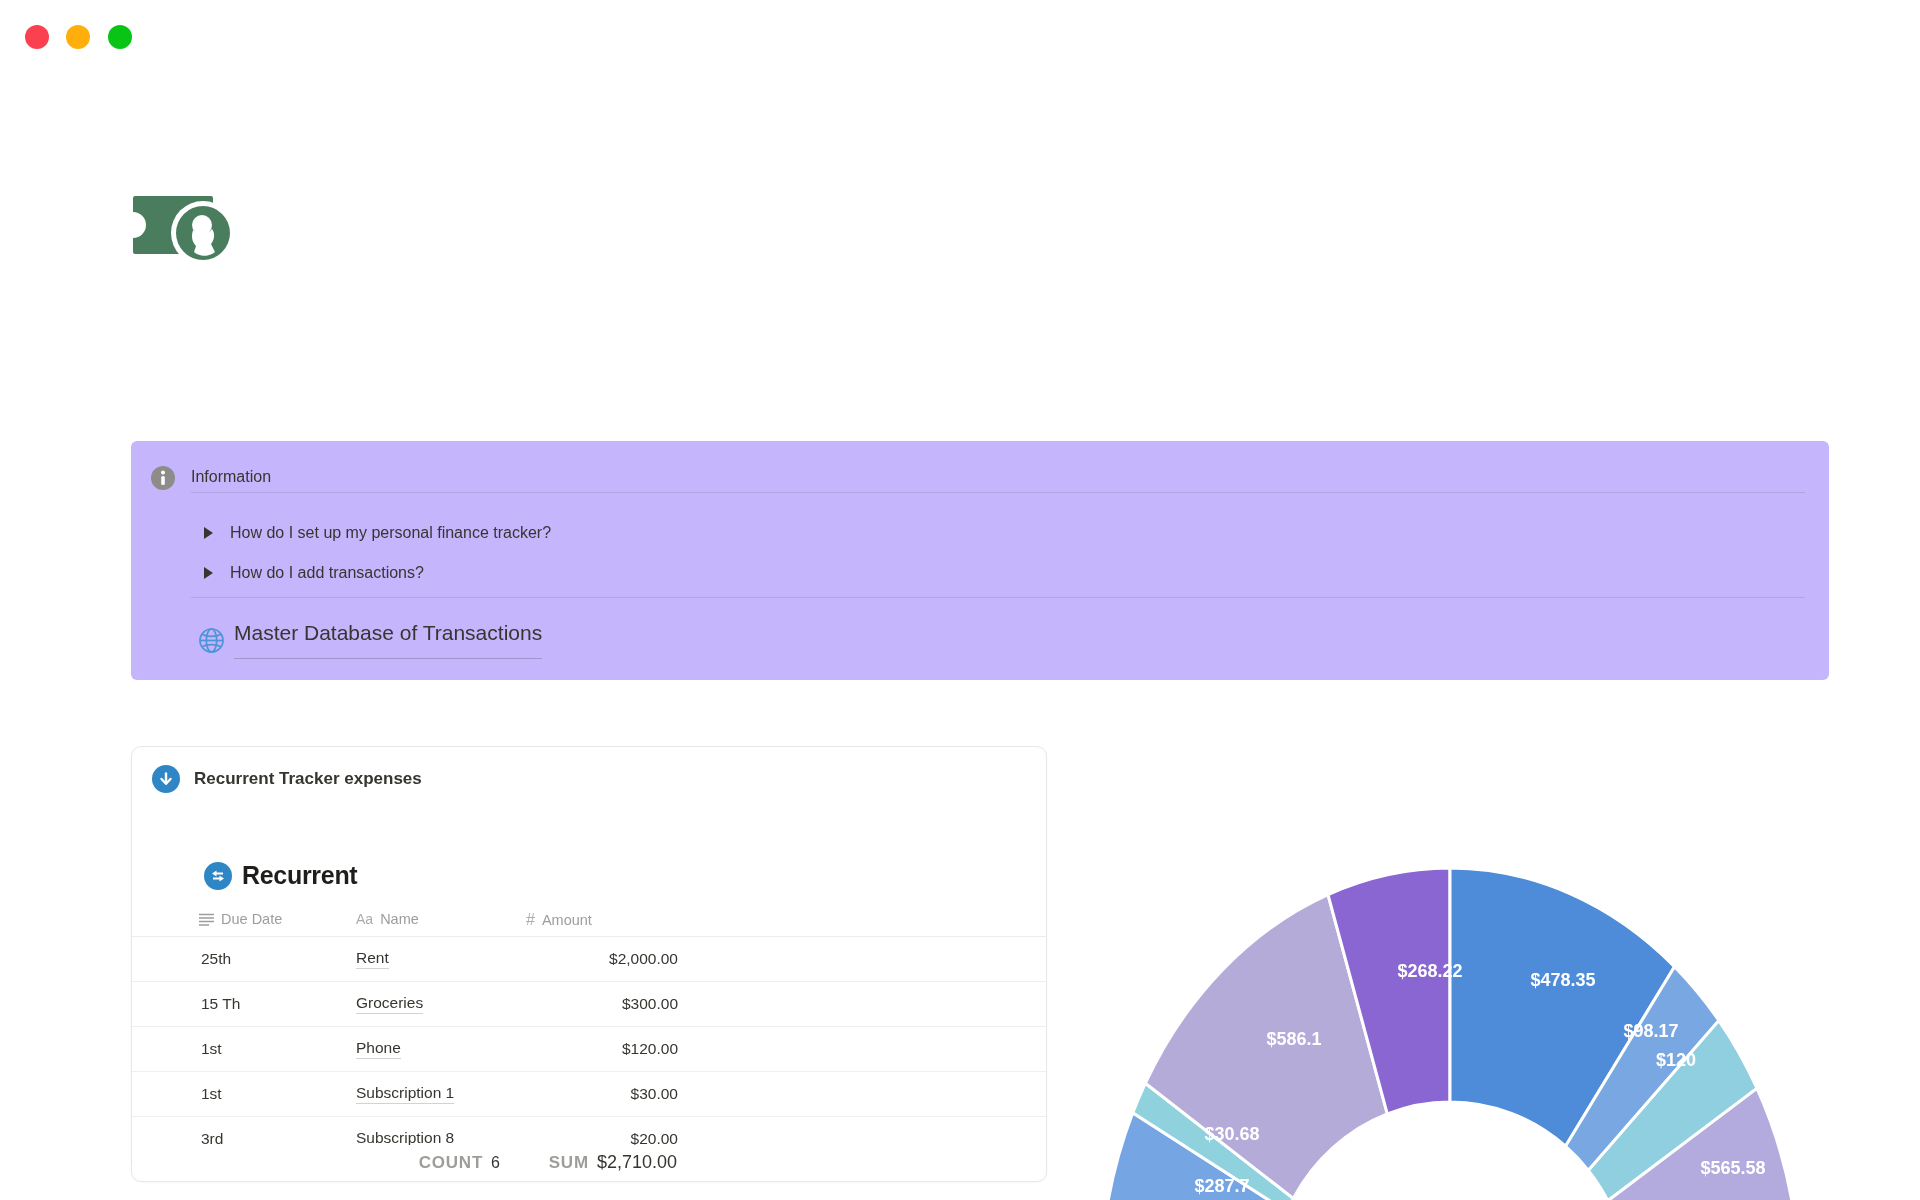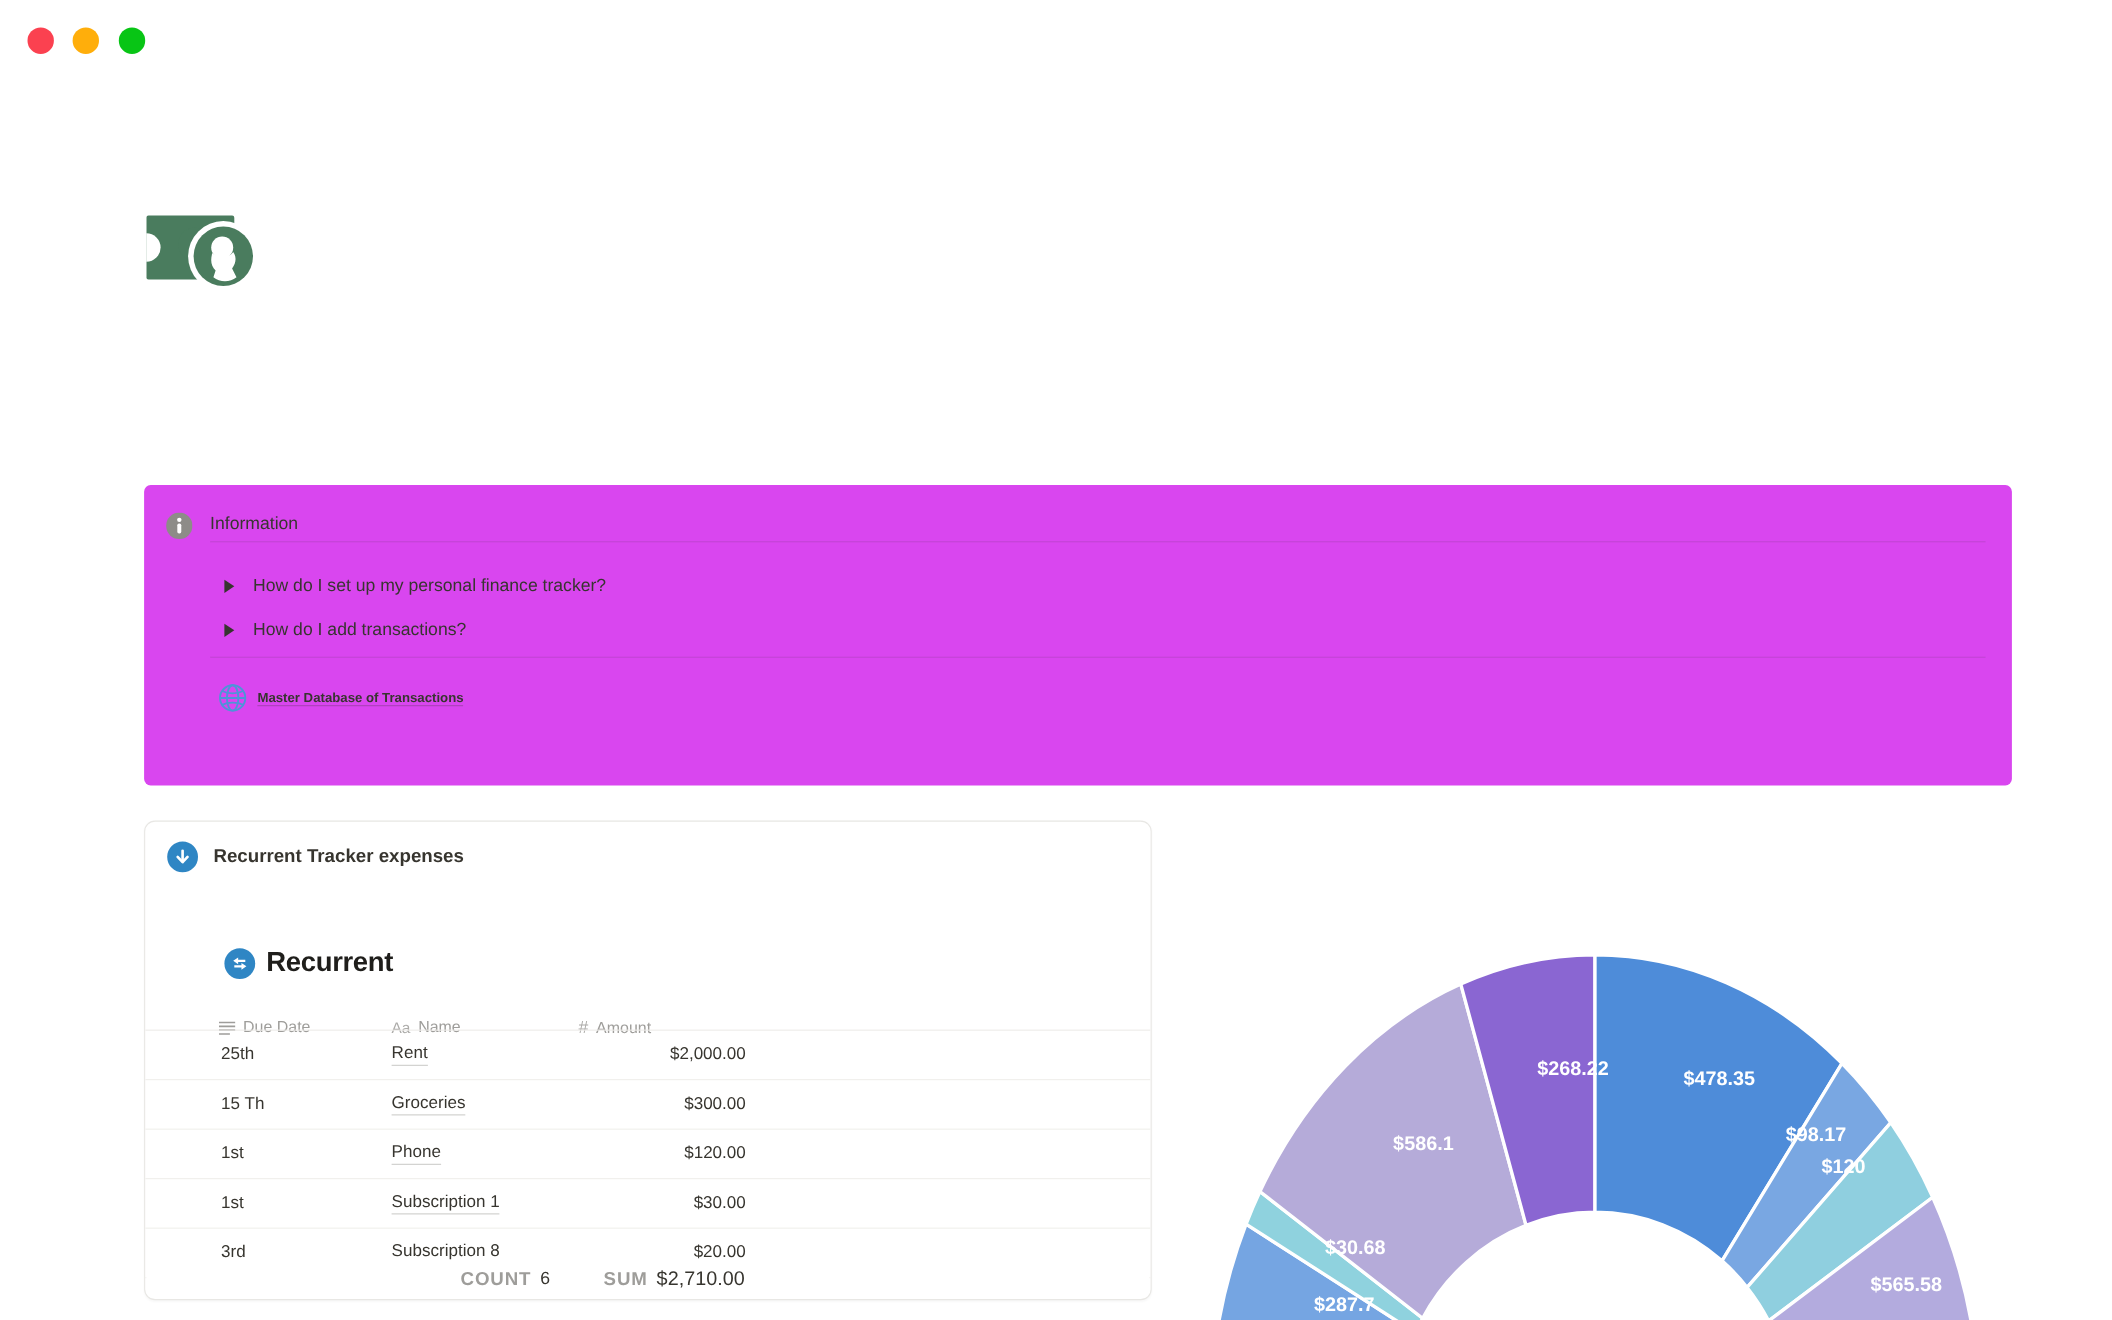--- a/index.html
+++ b/index.html
@@ -7,48 +7,48 @@
           font-family:"Liberation Sans","DejaVu Sans",sans-serif;color:#37352F;}
 
   
   .tl{position:absolute;top:25px;width:24px;height:24px;border-radius:50%;}
 
   
   .page-icon{position:absolute;left:133px;top:188px;width:107px;height:74px;}
   .page-title{position:absolute;left:132px;top:334px;font-size:41px;font-weight:700;color:#37352F;letter-spacing:-0.5px;}
 
   
-  .callout{position:absolute;left:131px;top:441px;width:1698px;height:273px;background:#d946ef;border-radius:6px;}
+  .callout{position:absolute;left:131px;top:441px;width:1698px;height:239px;background:#c4b5fd;border-radius:6px;}
   .callout .info-ic{position:absolute;left:20px;top:25px;width:24px;height:24px;}
   .callout .info-title{position:absolute;left:60px;top:27px;font-size:16px;color:#37352F;}
   .c-div{position:absolute;left:60px;right:24px;height:1px;background:rgba(55,53,47,0.13);}
   .c-div1{top:51px;} .c-div2{top:156px;}
   .toggle-row{position:absolute;left:73px;height:24px;display:flex;align-items:center;cursor:pointer;}
   .tg1{top:80px;} .tg2{top:120px;}
   .tri{width:0;height:0;border-left:9px solid #37352F;border-top:6px solid transparent;border-bottom:6px solid transparent;margin-right:17px;}
   .toggle-label{font-size:16px;color:#37352F;}
   .link-row{position:absolute;left:67px;top:180px;display:flex;align-items:center;cursor:pointer;}
   .globe{width:27px;height:27px;margin-right:9px;}
-  .link-text{font-size:12px;font-weight:700;color:#37352F;border-bottom:1.5px solid rgba(55,53,47,0.25);padding-bottom:0;}
+  .link-text{font-size:21px;font-weight:400;color:#37352F;border-bottom:1.5px solid rgba(55,53,47,0.25);padding-bottom:13px;}
 
   
   .card{position:absolute;left:131px;top:746px;width:914px;height:434px;background:#fff;
         border:1px solid #E8E7E4;border-radius:10px;box-shadow:0 1px 2px rgba(0,0,0,0.03);overflow:hidden;}
   .card-head{position:absolute;left:20px;top:18px;display:flex;align-items:center;}
   .circle-ic{width:28px;height:28px;border-radius:50%;background:#2F86C4;display:flex;align-items:center;justify-content:center;flex:0 0 auto;}
   .card-title{margin-left:14px;font-size:17px;font-weight:600;color:#37352F;}
   .tabs{position:absolute;left:57px;right:20px;top:60px;height:30px;border-bottom:1px solid #EDECE9;display:flex;gap:34px;}
   .tab{display:flex;align-items:center;gap:8px;font-size:15.5px;color:#989793;padding-bottom:9px;cursor:pointer;}
   .tab.active{color:#37352F;font-weight:600;border-bottom:2.5px solid #37352F;margin-bottom:-1.5px;}
   .tab svg{flex:0 0 auto;}
   .section-head{position:absolute;left:72px;top:114px;display:flex;align-items:center;}
   .section-title{margin-left:10px;font-size:25px;font-weight:700;color:#1f1e1b;letter-spacing:-0.3px;}
 
   .thead{position:absolute;left:0;top:159px;width:100%;height:30px;color:#9E9D9A;font-size:14.5px;}
-  .thead .col{position:absolute;top:20px;display:flex;align-items:center;gap:7px;}
+  .thead .col{position:absolute;top:5px;display:flex;align-items:center;gap:7px;}
   .col-due{left:67px;} .col-name{left:224px;} .col-amt{left:394px;}
   .prop-ic{opacity:.85;font-size:14px;color:#9E9D9A;}
   .thead-div{position:absolute;left:0;right:0;top:189px;height:1px;background:#EDECE9;}
 
   .tbody{position:absolute;left:0;top:190px;width:100%;}
   .trow{position:relative;height:44px;border-bottom:1px solid #F0EFEC;font-size:15.5px;color:#37352F;}
   .cell{position:absolute;top:0;height:44px;display:flex;align-items:center;}
   .cell.due{left:69px;width:150px;}
   .cell.name{left:224px;width:165px;font-weight:500;}
   .cell.name span{border-bottom:1.5px solid rgba(55,53,47,0.22);padding-bottom:1px;}

